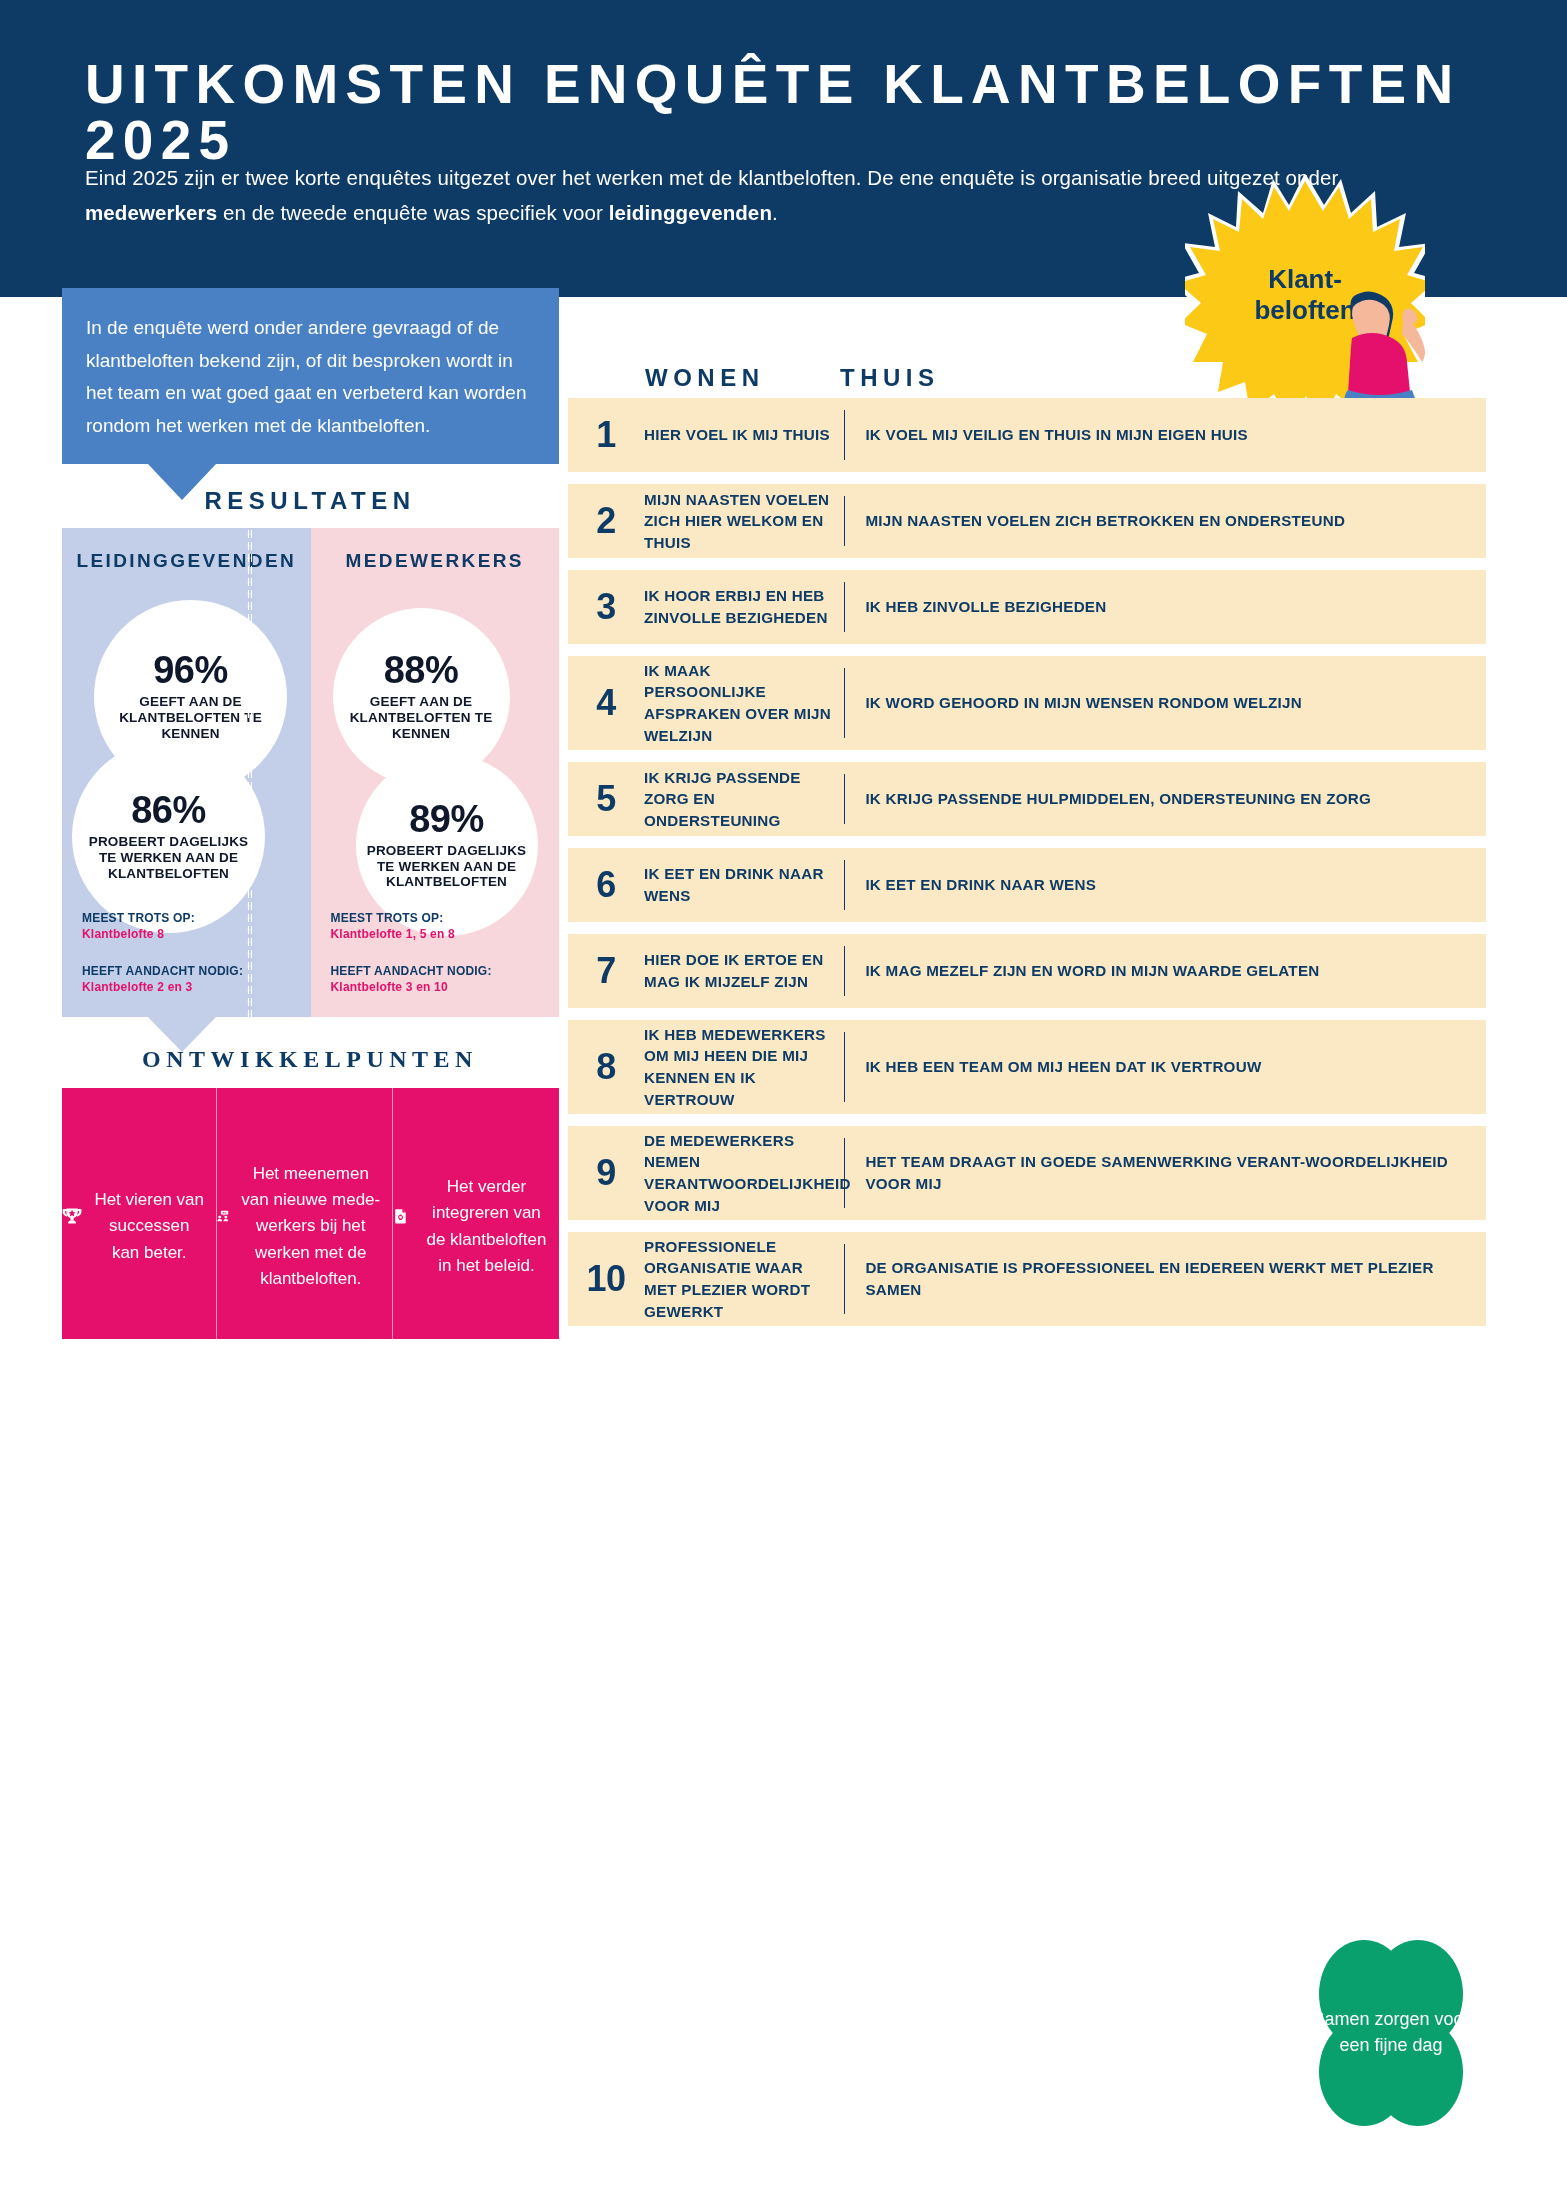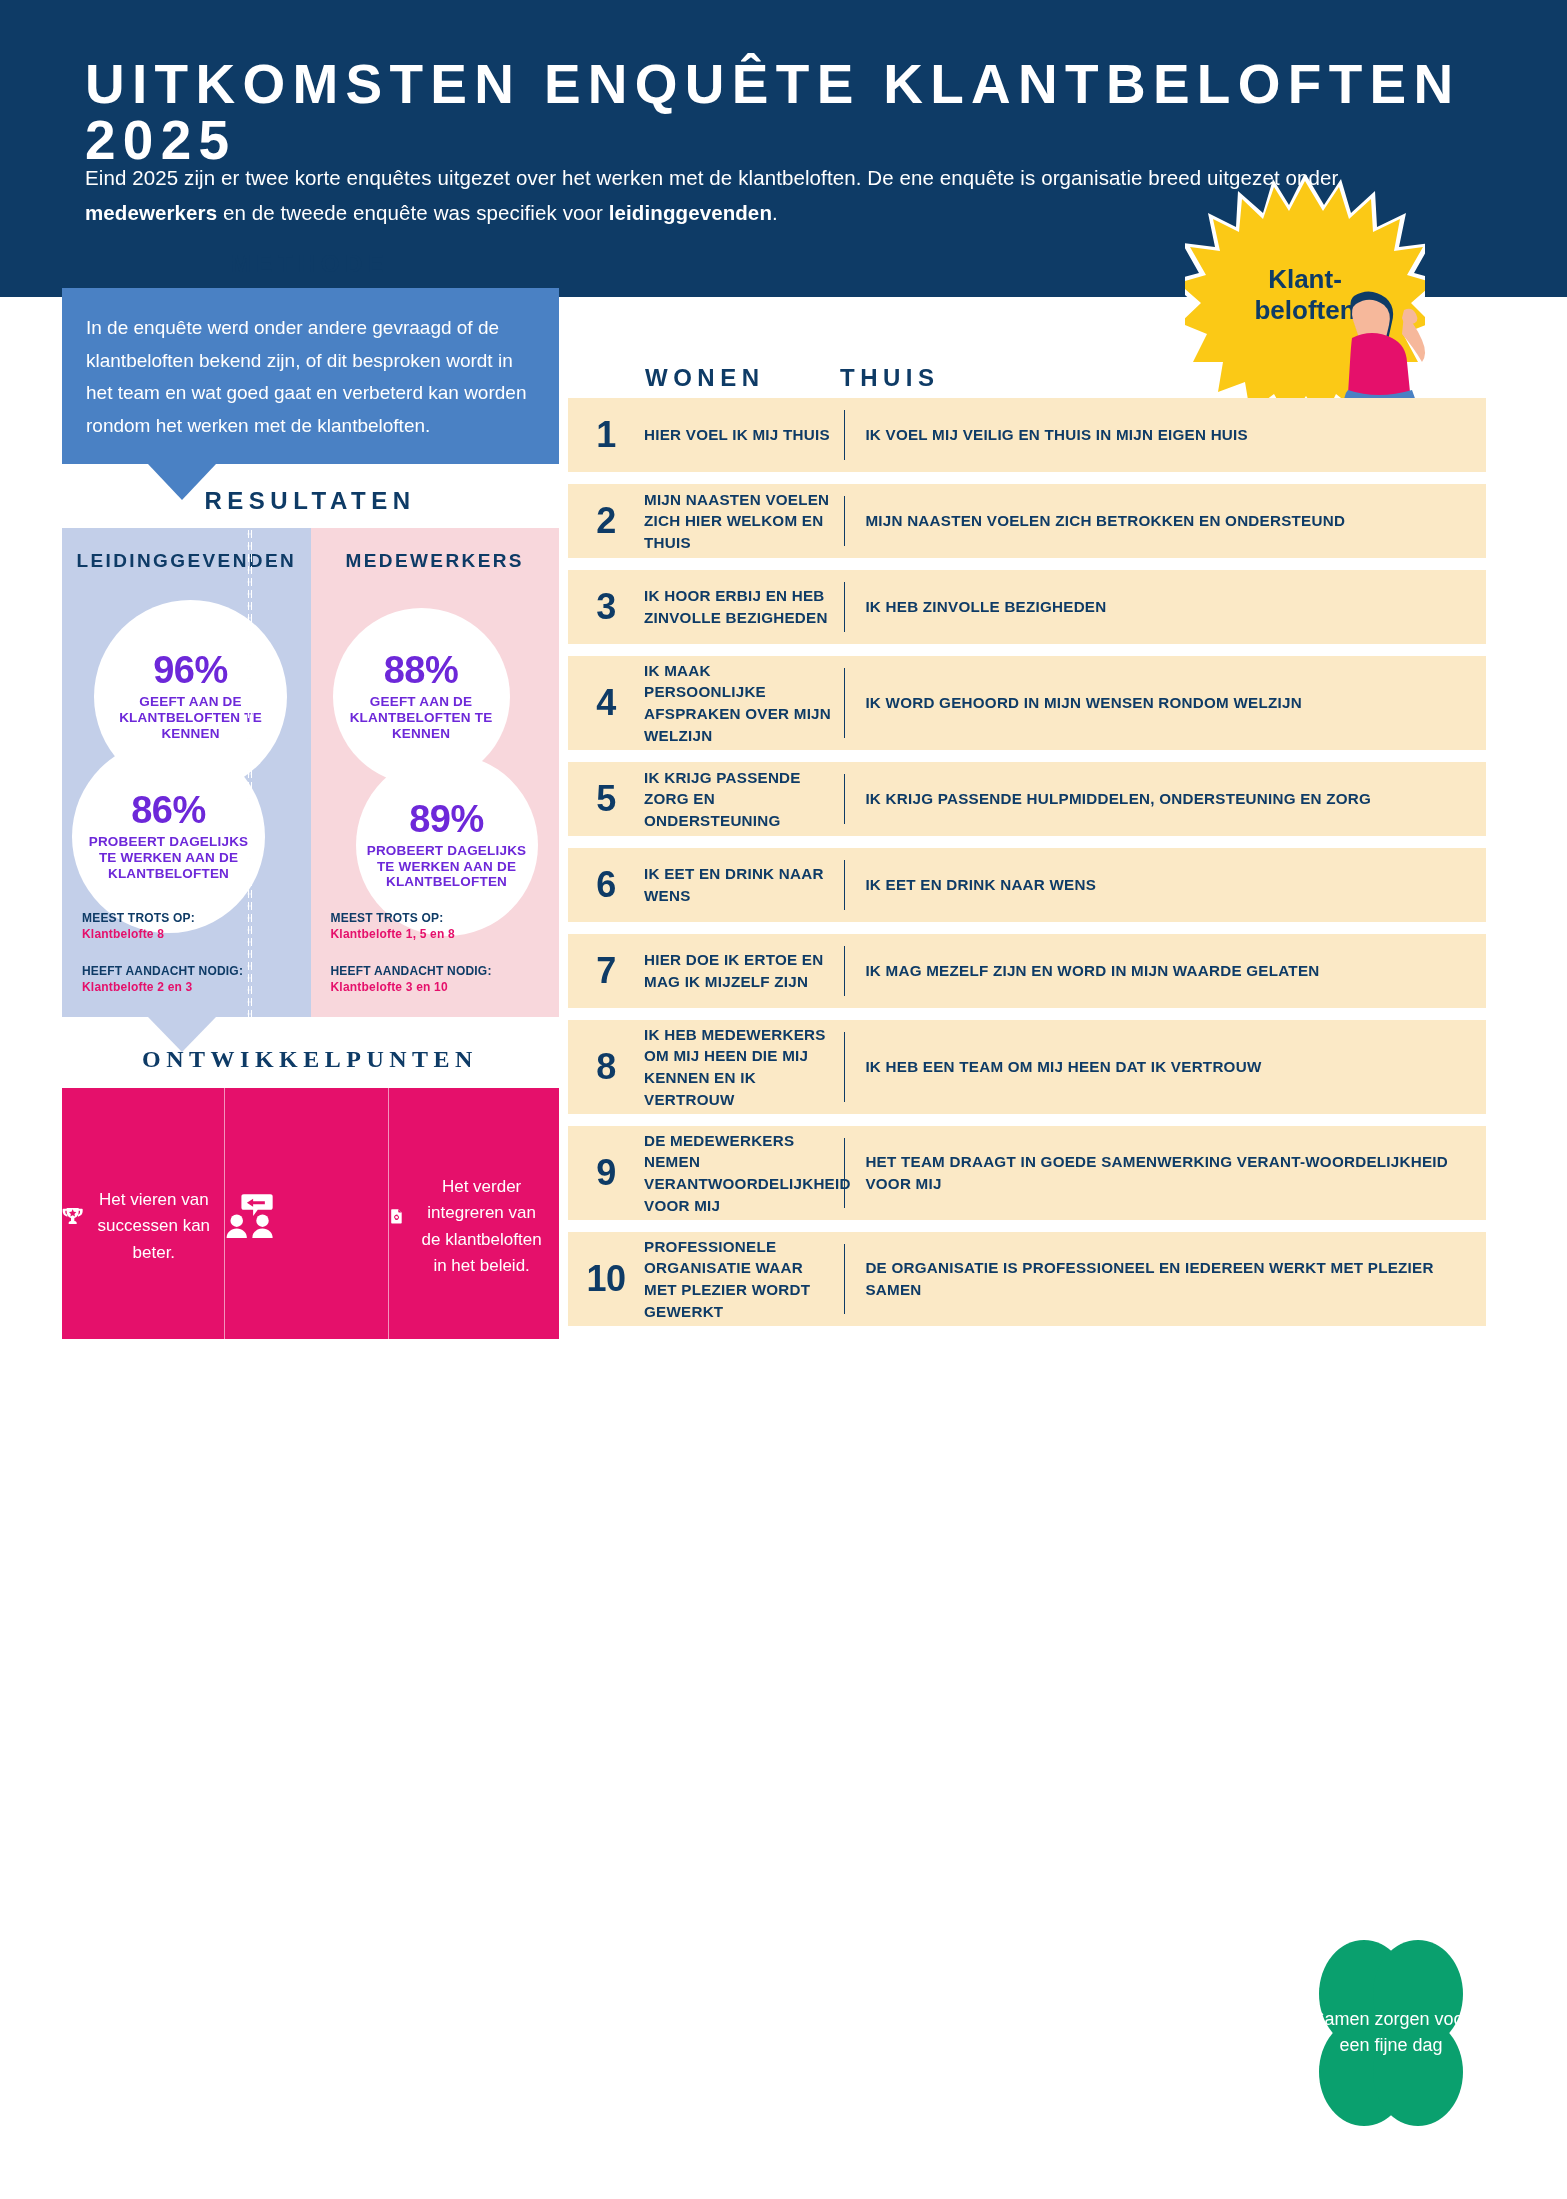--- a/index.html
+++ b/index.html
@@ -88,21 +88,21 @@
   }
   .res-col-title {
     position:absolute; top:22px; left:0; width:100%;
     font-family:"Liberation Sans Narrow","Liberation Sans",sans-serif;
     font-weight:bold; color:#0e3b66;
     font-size:19px; letter-spacing:2.4px; text-align:center;
   }
   .circ {
     position:absolute; border-radius:50%; background:#ffffff;
     display:flex; flex-direction:column; align-items:center; justify-content:center;
-    text-align:center; color:#6d28d9;
+    text-align:center; color:#0f172a;
     font-family:"Liberation Sans Narrow","Liberation Sans",sans-serif;
   }
   .circ .pct { font-size:38px; font-weight:bold; line-height:1; margin-bottom:5px; letter-spacing:-0.5px;}
   .circ .cap { font-size:13.5px; font-weight:bold; line-height:1.17; letter-spacing:0.2px; padding:0 10px;}
   .c-lg-1 { width:193px; height:193px; left:32px; top:72px; }
   .c-lg-2 { width:193px; height:193px; left:10px; top:212px; }
   .c-md-1 { width:177px; height:177px; left:22px; top:80px; }
   .c-md-2 { width:182px; height:182px; left:45px; top:226px; }
 
   .res-foot {
@@ -303,20 +303,21 @@
       <div class="ontw-icon">
         <svg viewBox="0 0 64 64" xmlns="http://www.w3.org/2000/svg" aria-hidden="true">
           <path fill="#ffffff" d="M24 4h34c2 0 3 1 3 3v14c0 2-1 3-3 3H42l-6 8v-8H24c-2 0-3-1-3-3V7c0-2 1-3 3-3z"></path>
           <path fill="#e5106b" d="M36 10l-8 5 8 5v-3h15v-4H36v-3z"></path>
           <circle fill="#ffffff" cx="15" cy="38" r="8"></circle>
           <path fill="#ffffff" d="M2 60c0-7 6-12 13-12s13 5 13 12H2z"></path>
           <circle fill="#ffffff" cx="48" cy="38" r="8"></circle>
           <path fill="#ffffff" d="M35 60c0-7 6-12 13-12s13 5 13 12H35z"></path>
         </svg>
       </div>
+      <div class="ontw-text">Het meenemen van nieuwe mede-werkers bij het werken met de klantbeloften.</div>
     </div>
 
     <div class="ontw-col">
       <div class="ontw-icon">
         <svg viewBox="0 0 64 64" xmlns="http://www.w3.org/2000/svg" aria-hidden="true">
           <path fill="#ffffff" d="M12 4h26l14 14v42c0 2-1 3-3 3H12c-2 0-3-1-3-3V7c0-2 1-3 3-3z"></path>
           <path fill="#e5106b" d="M38 4l14 14H41c-2 0-3-1-3-3V4z"></path>
           <path fill="#e5106b" d="M26 30a8 8 0 0 1 11 0l2 2a8 8 0 0 1 0 11l-3 3a8 8 0 0 1-11 0l3-3a4 4 0 0 0 5 0l3-3a4 4 0 0 0 0-5l-2-2a4 4 0 0 0-5 0l-3-3z"></path>
           <path fill="#e5106b" d="M36 44a8 8 0 0 1-11 0l-2-2a8 8 0 0 1 0-11l3-3a8 8 0 0 1 11 0l-3 3a4 4 0 0 0-5 0l-3 3a4 4 0 0 0 0 5l2 2a4 4 0 0 0 5 0l3 3z"></path>
         </svg>

